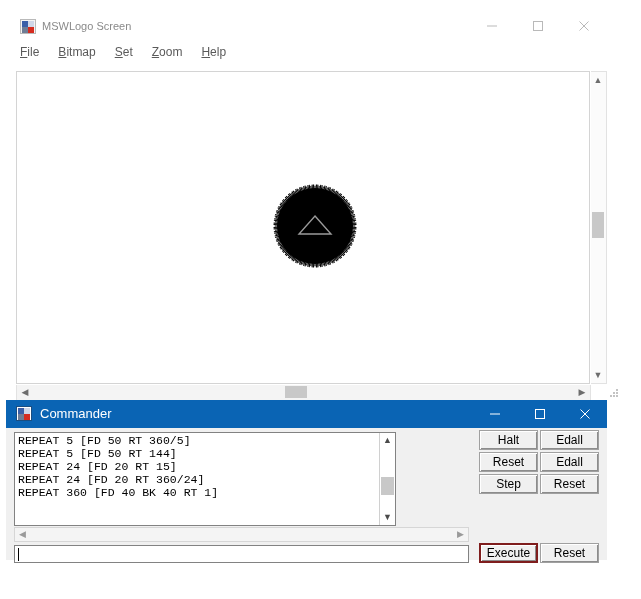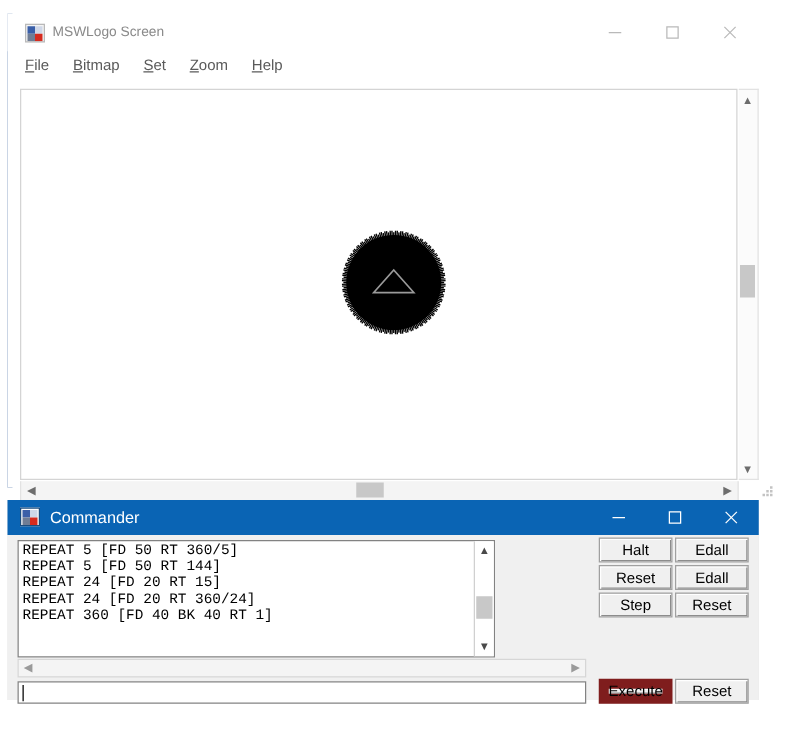--- a/index.html
+++ b/index.html
@@ -381,21 +381,21 @@
   .btn-bottom {
     position: absolute;
     left: 473px;
     top: 115px;
     width: 120px;
     display: grid;
     grid-template-columns: 59px 59px;
     grid-gap: 2px;
   }
   .cmd-btn.focused {
-    border: 8px solid #7f1d1d;
+    border: 2px solid #7f1d1d;
     text-align: right;
   }
 </style>
 </head>
 <body>
 
 <div id="root">
 
   <div class="left-accent"></div>
 

